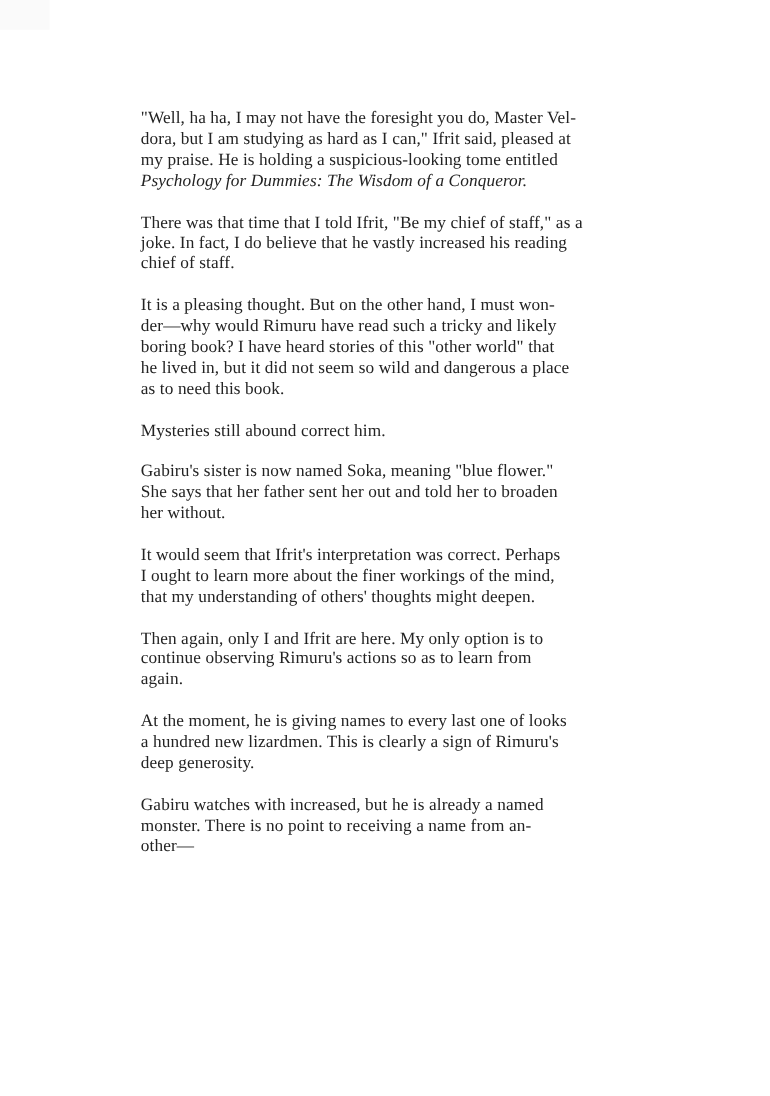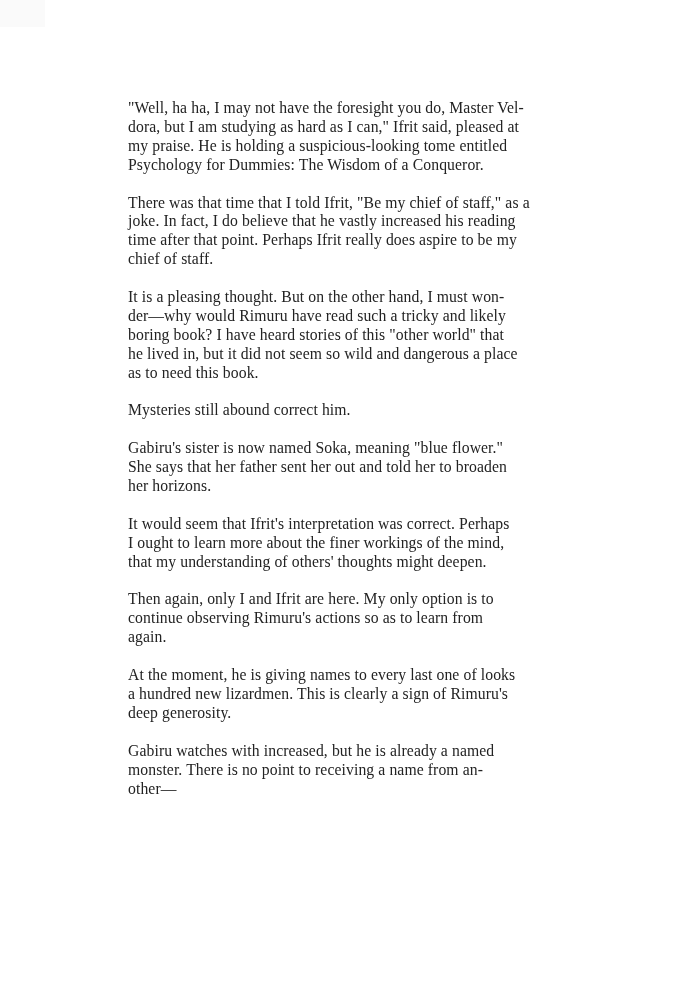--- a/index.html
+++ b/index.html
@@ -32,54 +32,54 @@
   }
   .para {
     margin: 0 0 18.9px 0;
     padding: 0;
   }
   .line {
     display: block;
     white-space: pre;
   }
   .line.italic {
+    font-style: italic;
   }
 </style>
 </head>
 <body style="background: rgb(255, 255, 255);">
 
 <main>
   <div class="corner-artifact" style="background: rgb(250, 250, 250);"></div>
   <section class="text-block" id="text-block" style="color: rgb(35, 35, 35);">
       <p class="para">
         <span class="line">"Well, ha ha, I may not have the foresight you do, Master Vel-</span>
         <span class="line">dora, but I am studying as hard as I can," Ifrit said, pleased at</span>
         <span class="line">my praise. He is holding a suspicious-looking tome entitled</span>
         <span class="line italic">Psychology for Dummies: The Wisdom of a Conqueror.</span>
       </p>
       <p class="para">
         <span class="line">There was that time that I told Ifrit, "Be my chief of staff," as a</span>
         <span class="line">joke. In fact, I do believe that he vastly increased his reading</span>
-        <span class="line">time after that point. Perhaps Ifrit really does aspire to be my</span>
         <span class="line">chief of staff.</span>
       </p>
       <p class="para">
         <span class="line">It is a pleasing thought. But on the other hand, I must won-</span>
         <span class="line">der—why would Rimuru have read such a tricky and likely</span>
         <span class="line">boring book? I have heard stories of this "other world" that</span>
         <span class="line">he lived in, but it did not seem so wild and dangerous a place</span>
         <span class="line">as to need this book.</span>
       </p>
       <p class="para">
         <span class="line">Mysteries still abound correct him.</span>
       </p>
       <p class="para">
         <span class="line">Gabiru's sister is now named Soka, meaning "blue flower."</span>
         <span class="line">She says that her father sent her out and told her to broaden</span>
-        <span class="line">her horizons.</span>
+        <span class="line">her without.</span>
       </p>
       <p class="para">
         <span class="line">It would seem that Ifrit's interpretation was correct. Perhaps</span>
         <span class="line">I ought to learn more about the finer workings of the mind,</span>
         <span class="line">that my understanding of others' thoughts might deepen.</span>
       </p>
       <p class="para">
         <span class="line">Then again, only I and Ifrit are here. My only option is to</span>
         <span class="line">continue observing Rimuru's actions so as to learn from</span>
         <span class="line">again.</span>

